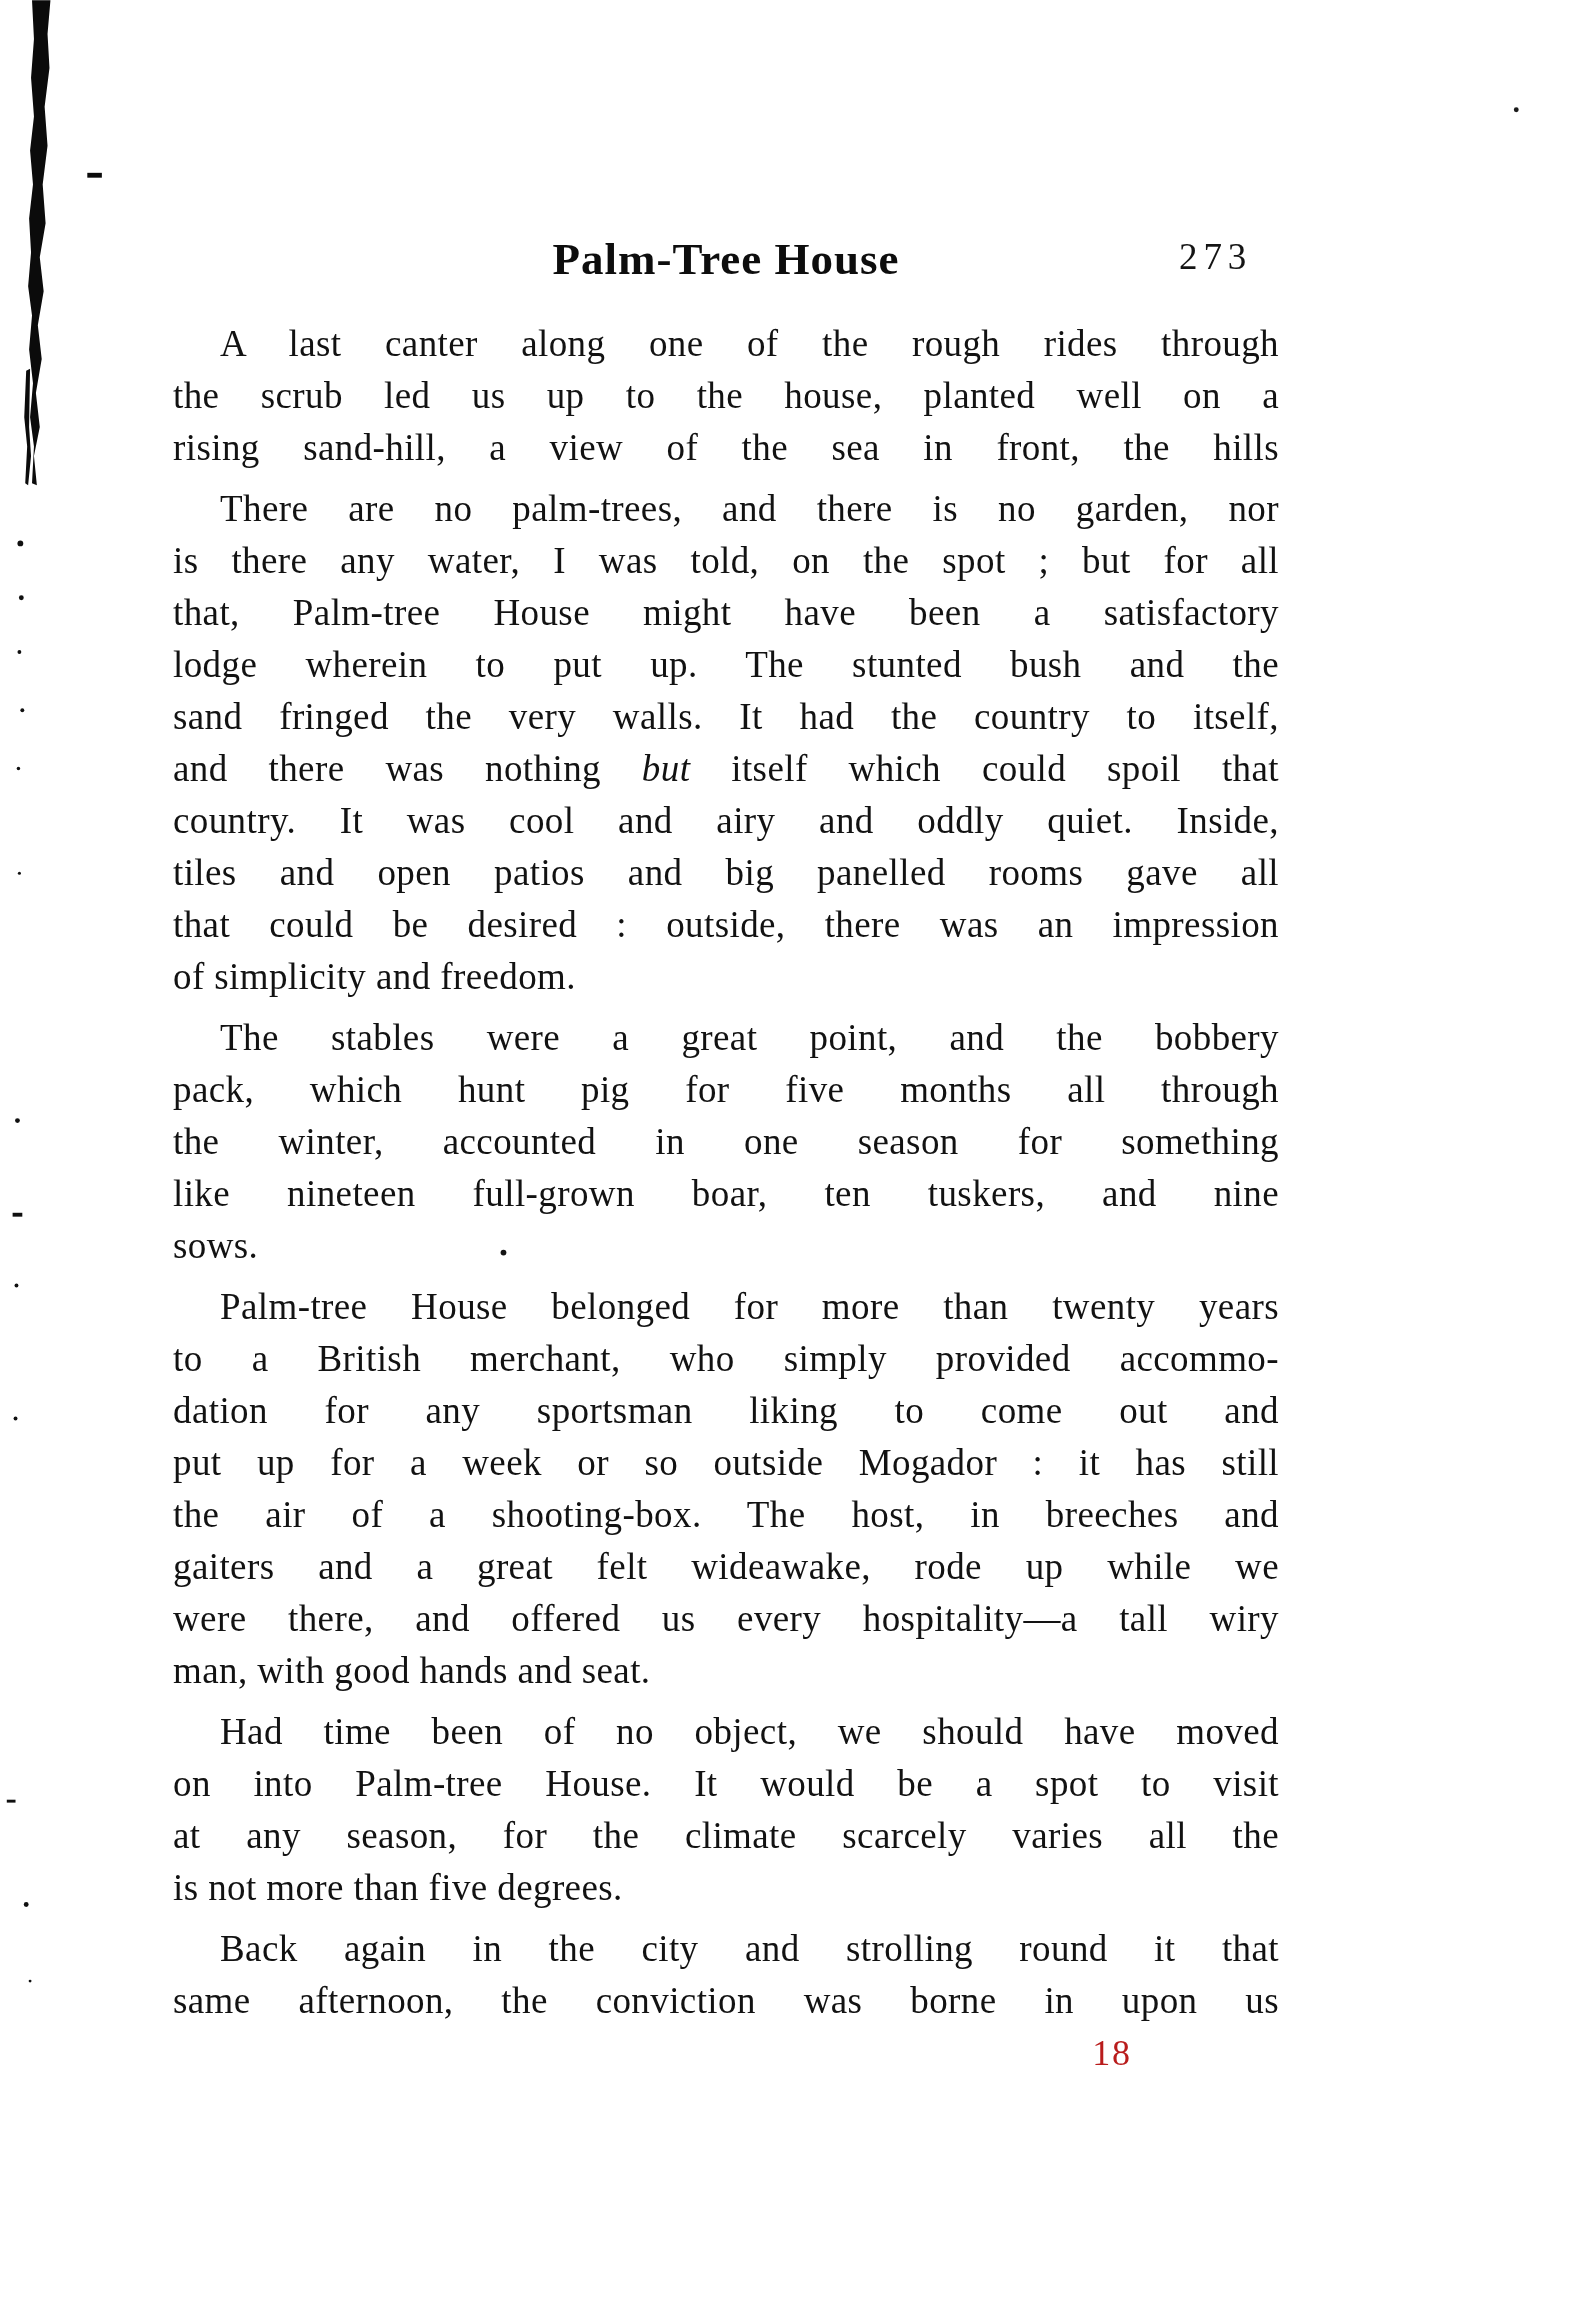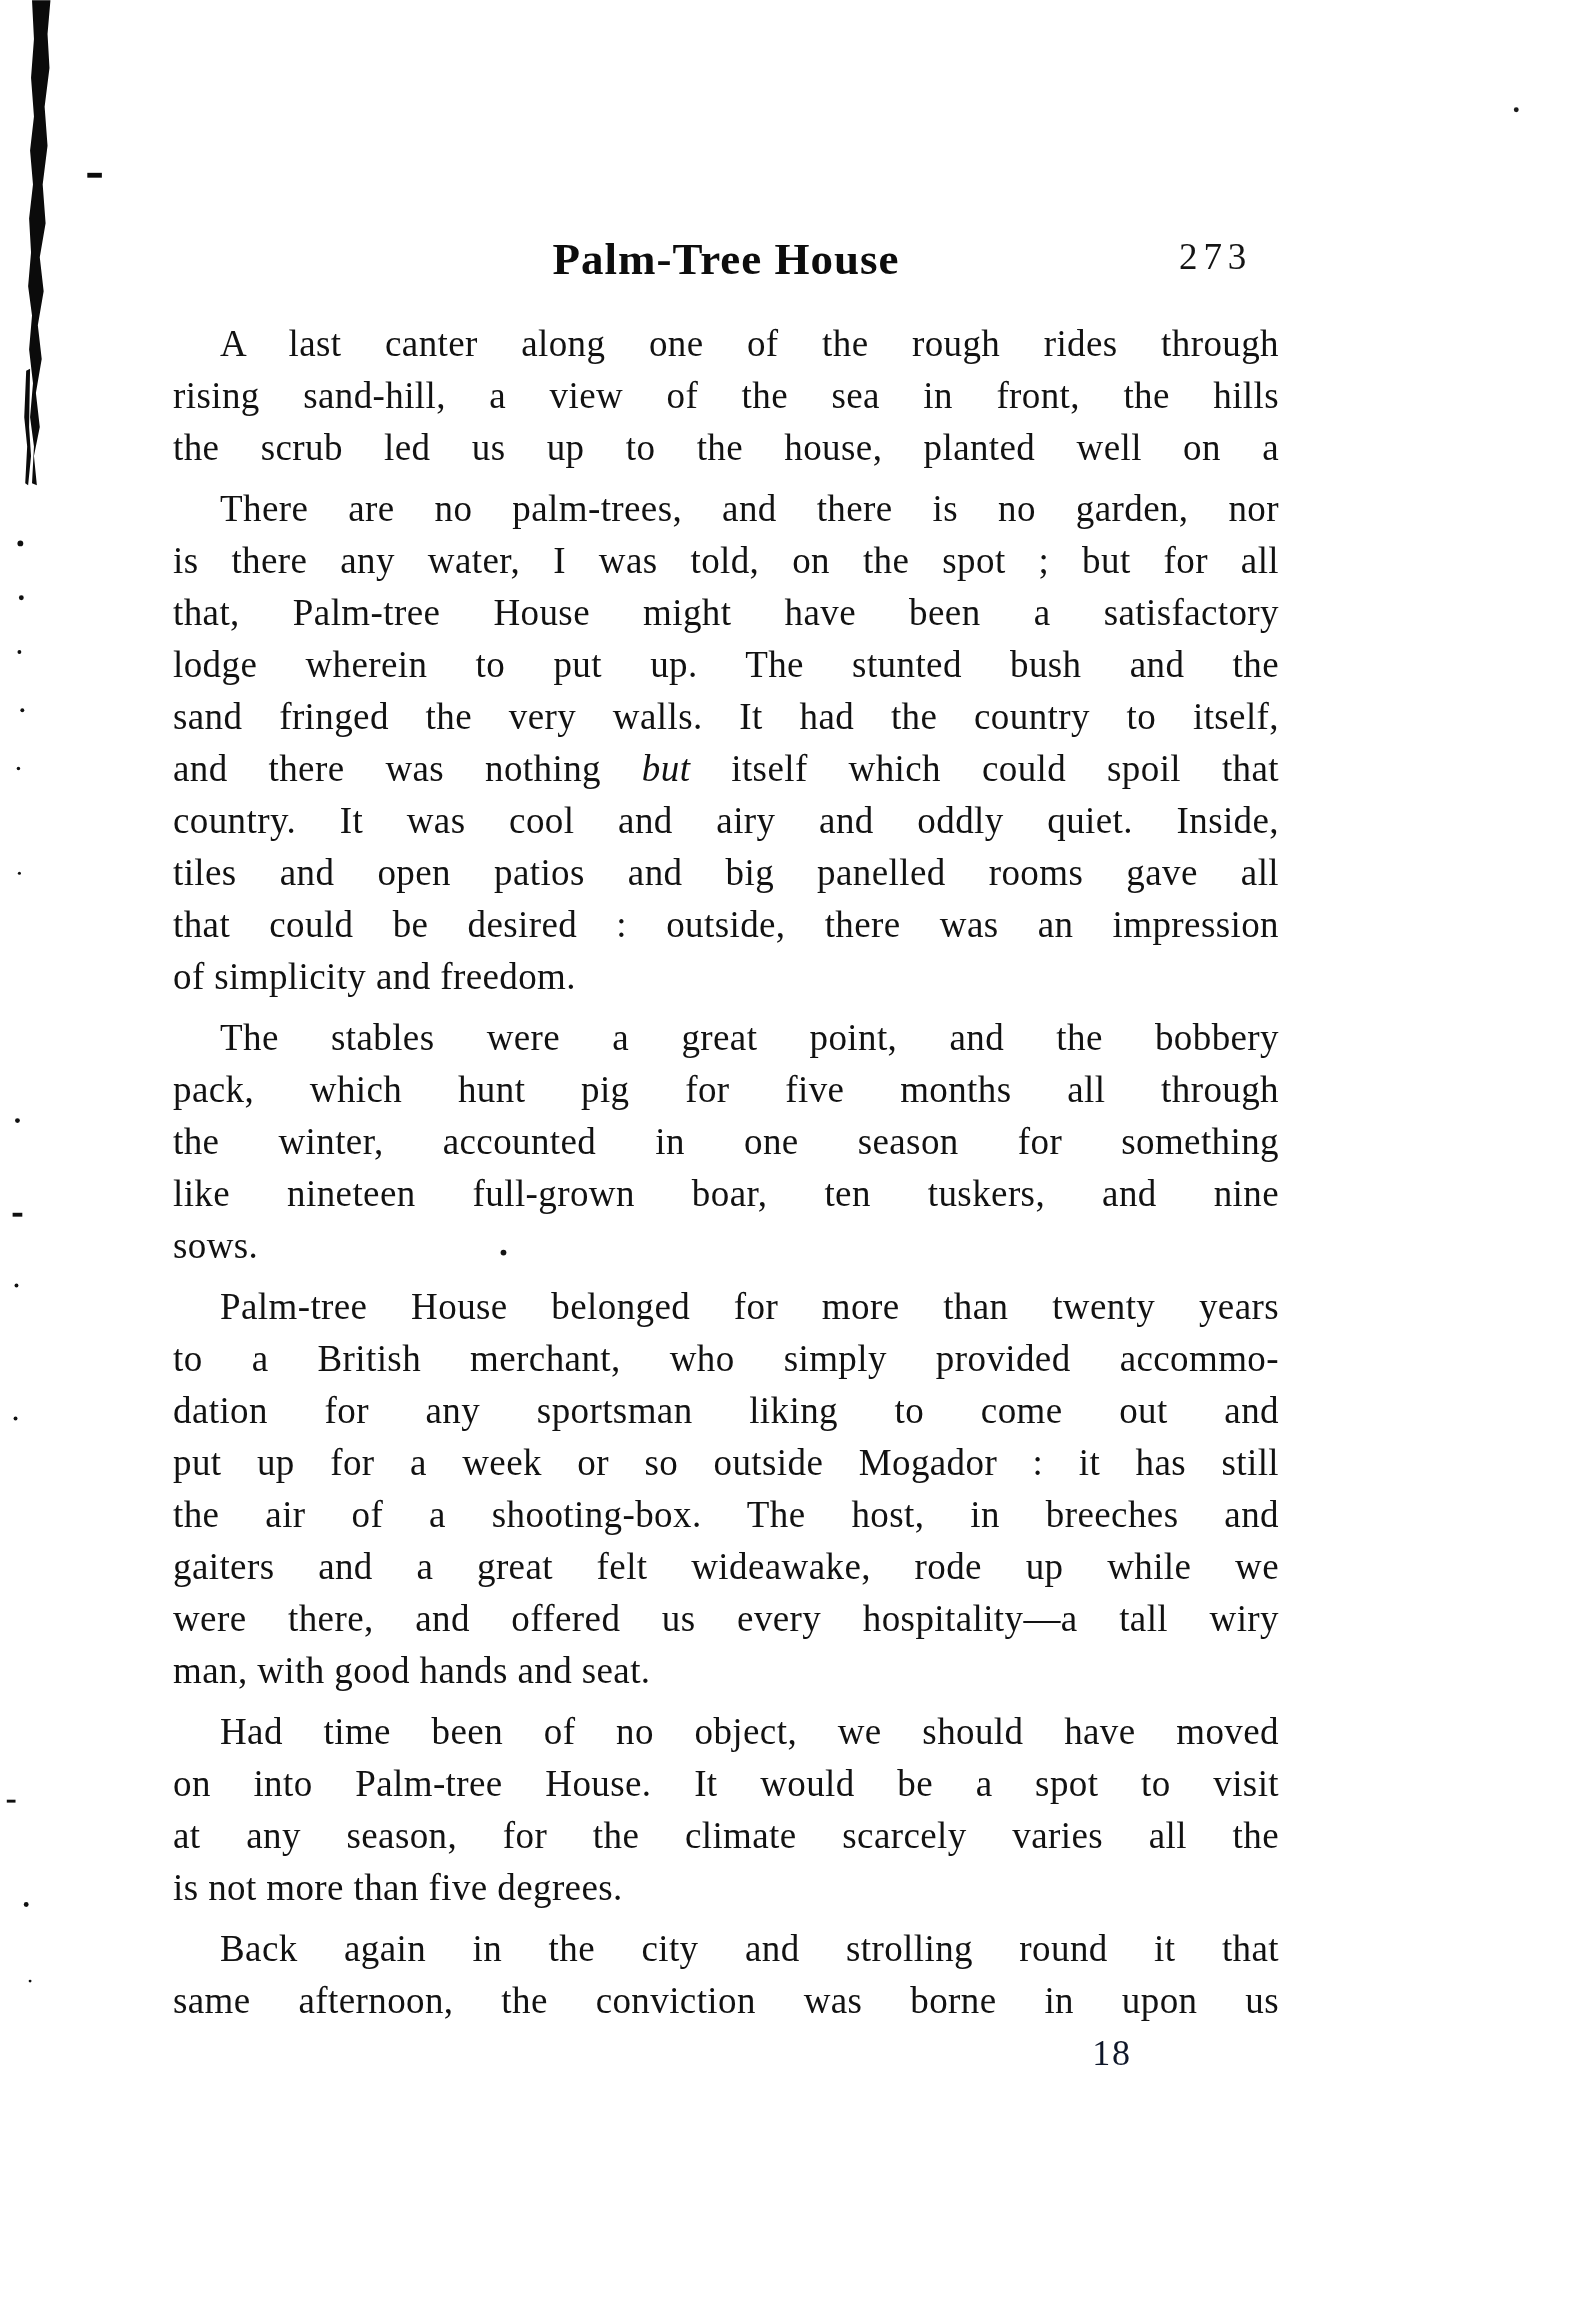--- a/index.html
+++ b/index.html
@@ -61,21 +61,21 @@
     margin-top:9px;
   }
   .line em{font-style:italic;}
   .sig-line{
     height:52px;
     line-height:52px;
     font-size:36px;
     letter-spacing:1.9px;
     text-align:right;
     padding-right:147px;
-    color:#0f172a;
+    color:#b91c1c;
   }
   .artifacts{
     position:absolute;
     left:0; top:0;
     pointer-events:none;
   }
 </style>
 </head>
 <body>
 
@@ -103,22 +103,22 @@
   </svg>
 
   <div class="header">
     <div class="title">Palm-Tree House</div>
     <div class="pagenum">273</div>
   </div>
 
   <div class="text-block">
 
   <div class="line j ind"><span>A last canter along one of the rough rides through</span></div>
+      <div class="line j"><span>the scrub led us up to the house, planted well on a</span></div>
       <div class="line j"><span>rising sand-hill, a view of the sea in front, the hills</span></div>
-      <div class="line j"><span>the scrub led us up to the house, planted well on a</span></div>
       <div class="line j ind"><span>There are no palm-trees, and there is no garden, nor</span></div>
       <div class="line j"><span>is there any water, I was told, on the spot ; but for all</span></div>
       <div class="line j"><span>that, Palm-tree House might have been a satisfactory</span></div>
       <div class="line j"><span>lodge wherein to put up. The stunted bush and the</span></div>
       <div class="line j"><span>sand fringed the very walls. It had the country to itself,</span></div>
       <div class="line j"><span>and there was nothing </span><em>but</em><span> itself which could spoil that</span></div>
       <div class="line j"><span>country. It was cool and airy and oddly quiet. Inside,</span></div>
       <div class="line j"><span>tiles and open patios and big panelled rooms gave all</span></div>
       <div class="line j"><span>that could be desired : outside, there was an impression</span></div>
       <div class="line"><span>of simplicity and freedom.</span></div>

